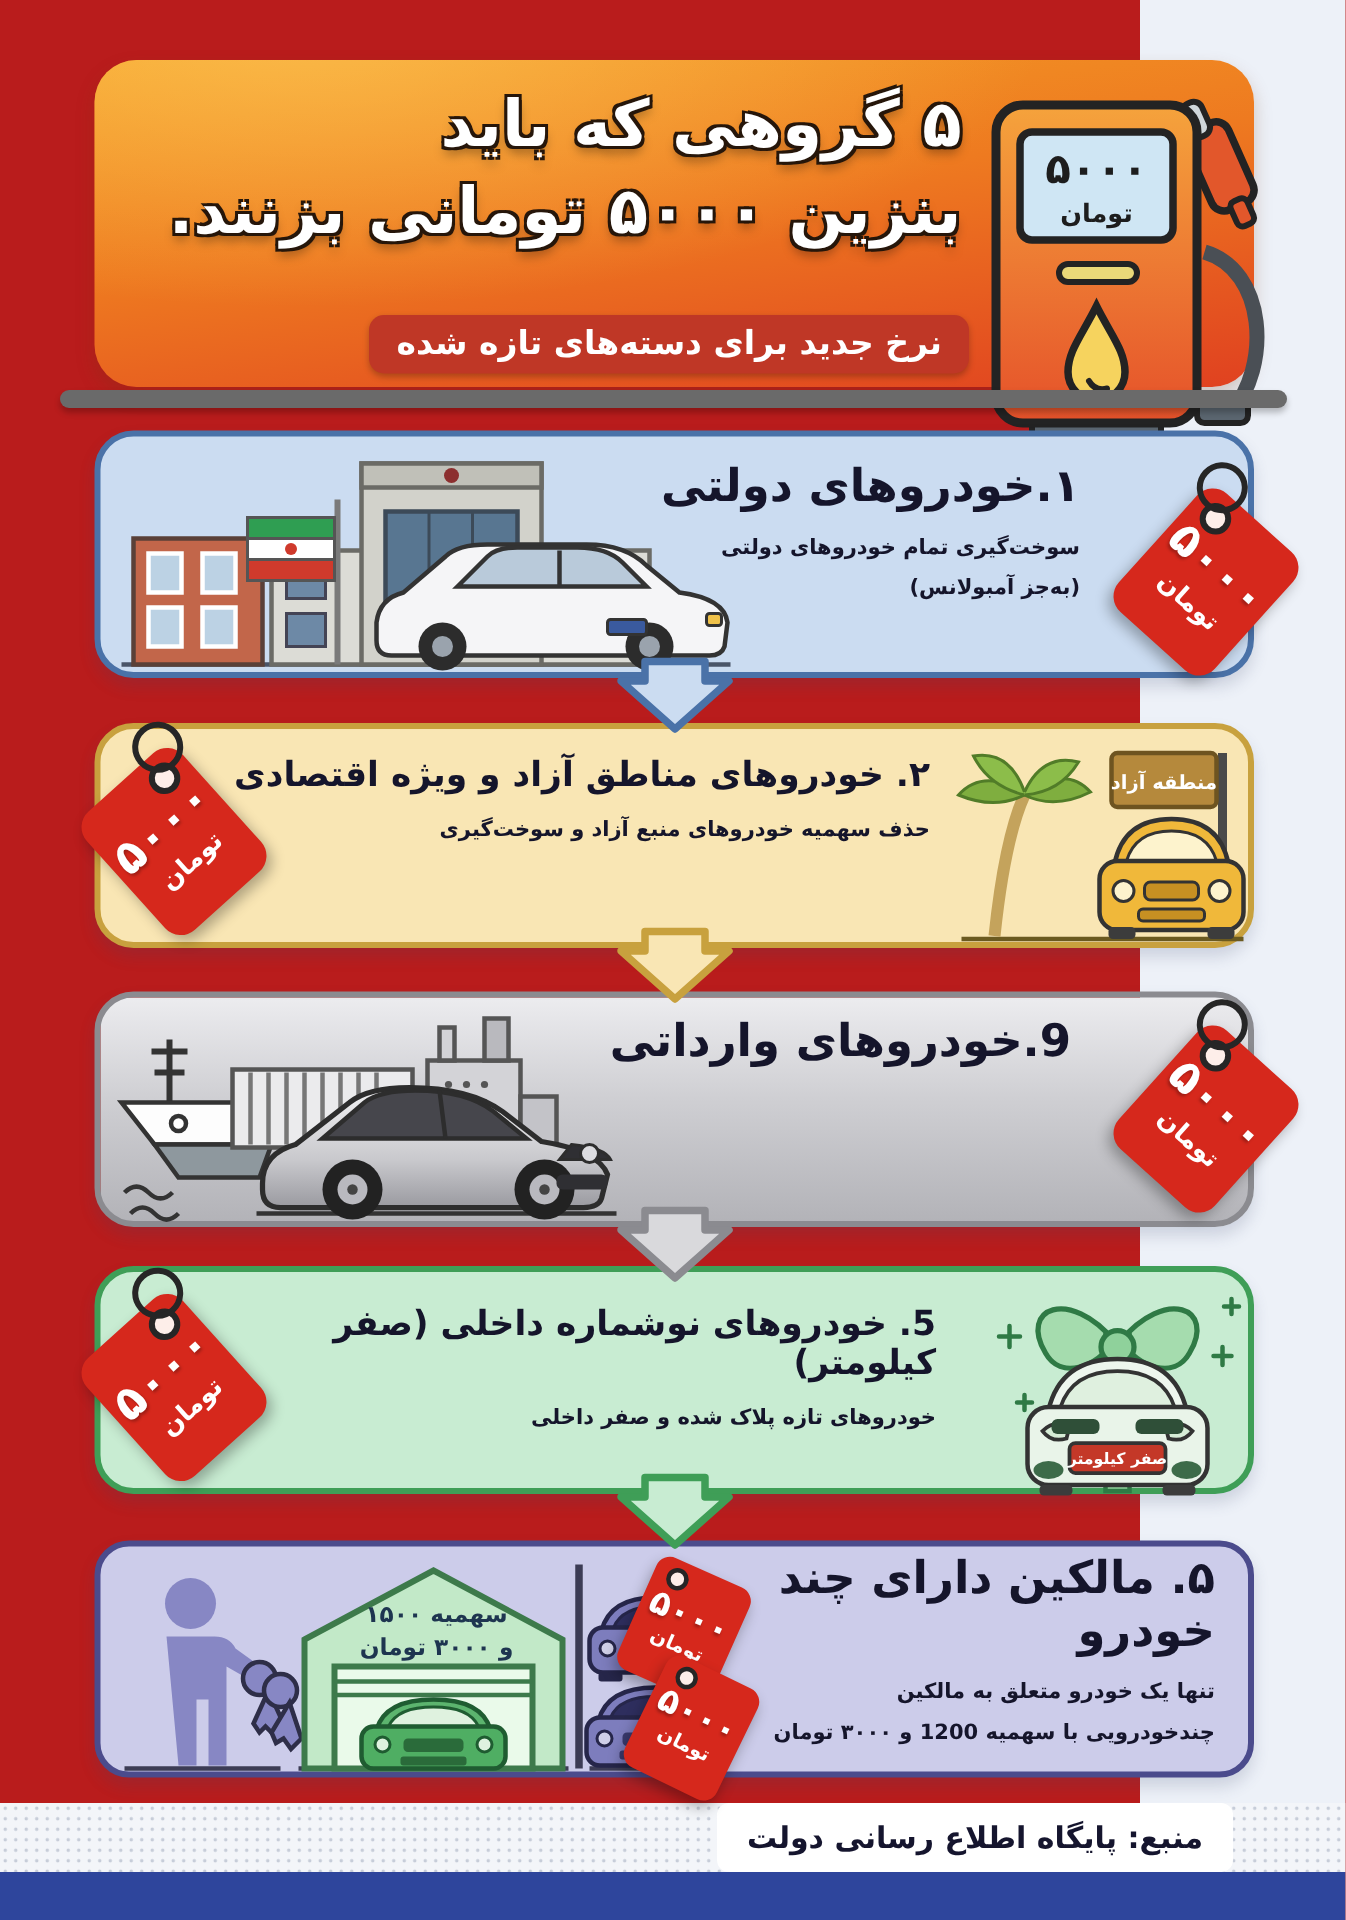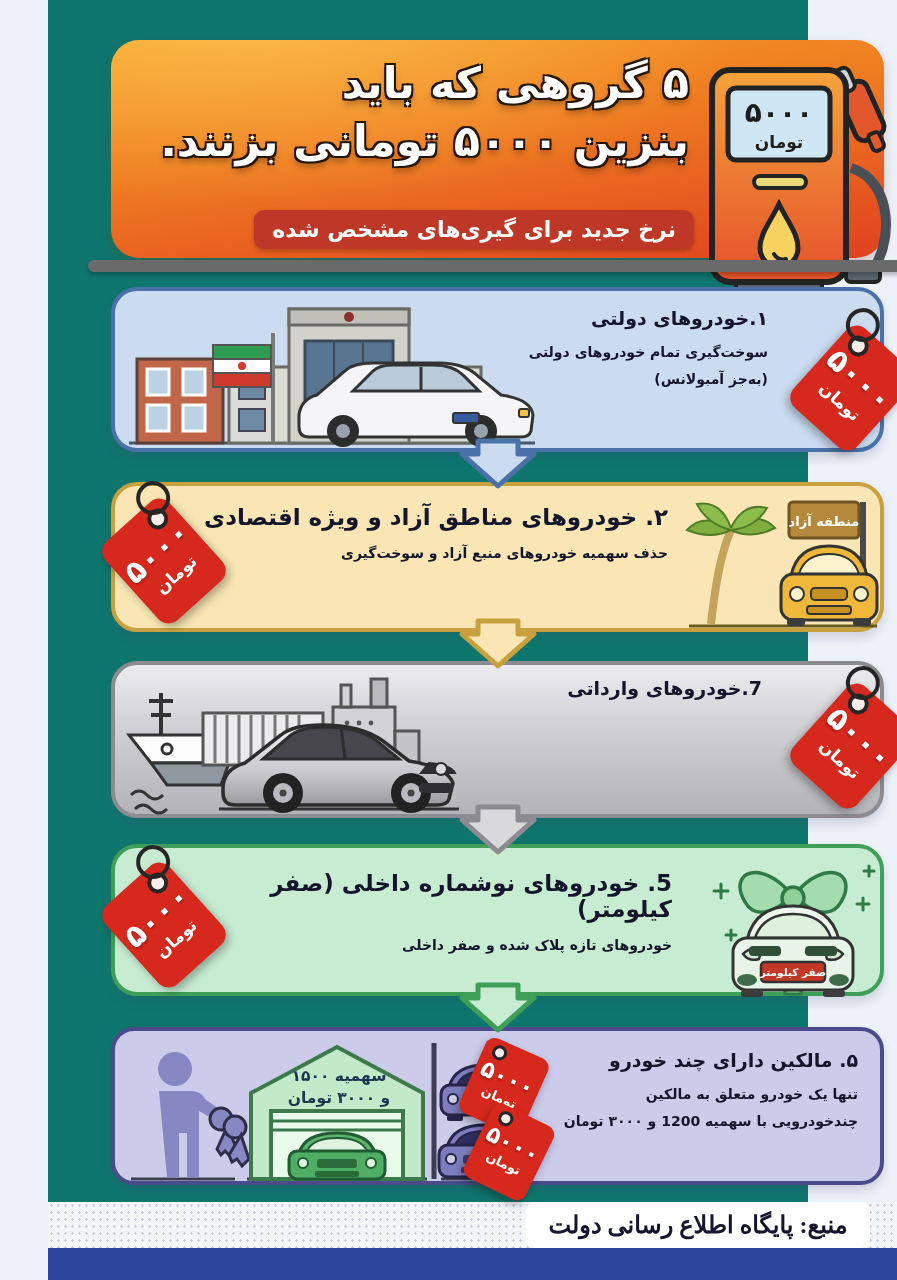--- a/index.html
+++ b/index.html
@@ -1,18 +1,18 @@
 <!DOCTYPE html>
 <html lang="fa"><head>
 <meta charset="utf-8">
 <style>
   html,body{margin:0;padding:0;}
   body{width:897px;height:1280px;overflow:hidden;background:#edf1f8;
        font-family:"DejaVu Sans",sans-serif;}
-  #stage{position:relative;width:760px;height:1280px;background:#0f766e;margin-left:48px;}
+  #stage{position:relative;width:760px;height:1280px;background:#b91c1c;}
 
   
   .hero{position:absolute;left:63px;top:40px;width:773px;height:218px;border-radius:28px;
         background:linear-gradient(172deg,#f49f26 0%,#ee7a20 45%,#e04120 100%);
         box-shadow:0 6px 12px rgba(120,60,20,.25);}
   .hero::before{content:"";position:absolute;inset:0;border-radius:28px;
         background:radial-gradient(ellipse at 18% -10%,rgba(255,205,95,.6),transparent 55%);}
   .hero-text{position:absolute;right:195px;top:14px;width:560px;text-align:right;direction:rtl;}
   .hero-title{color:#fff;font-weight:bold;font-size:43px;line-height:1.35;white-space:pre-line;
         text-shadow:-2px -2px 0 #26160a,2px -2px 0 #26160a,-2px 2px 0 #26160a,2px 2px 0 #26160a,0 5px 7px rgba(0,0,0,.35);}
@@ -22,21 +22,21 @@
   .rule{position:absolute;left:40px;top:260px;width:818px;height:12px;border-radius:6px;
         background:#6a6a6a;box-shadow:0 3px 4px rgba(0,0,0,.25);}
   .pump{position:absolute;left:585px;top:8px;width:212px;height:266px;overflow:visible;}
 
   
   .card{position:absolute;left:63px;width:773px;border-radius:26px;
         background:var(--fill);border:4px solid var(--border);box-sizing:border-box;
         box-shadow:0 6px 10px rgba(60,70,110,.18);}
   .card.metal{background:linear-gradient(180deg,#ececef 0%,#cfcfd3 45%,#b3b3b8 100%);}
   .card-text{position:absolute;direction:rtl;text-align:right;color:#15152b;}
-  .card-title{font-weight:bold;font-size:19px;margin-bottom:10px;}
+  .card-title{font-weight:bold;font-size:30px;margin-bottom:10px;}
   .card-title.small{font-size:23px;}
   .card-body{font-weight:bold;font-size:14px;line-height:1.9;white-space:pre-line;}
   .arrow{position:absolute;left:50%;transform:translateX(-50%);bottom:-42px;width:92px;height:52px;z-index:6;}
   .illus{position:absolute;overflow:visible;}
 
   
   .tag{position:absolute;width:86px;height:106px;background:#d6281c;border-radius:14px;
        display:flex;flex-direction:column;align-items:center;justify-content:center;gap:0;
        box-shadow:0 5px 9px rgba(0,0,0,.3);z-index:8;}
   .tag::before{content:"";position:absolute;top:7px;width:13px;height:13px;border-radius:50%;
@@ -54,36 +54,36 @@
   .tag.small{width:68px;height:82px;border-radius:10px;}
   .tag.small .tag-amount{font-size:23px;}
   .tag.small .tag-unit{font-size:13px;margin-top:2px;}
   .tag.small::before{width:9px;height:9px;border-width:3px;top:5px;}
 
   
   .dots{position:absolute;left:0;top:1202px;width:897px;height:46px;background-color:#f3f5f9;
         background-image:radial-gradient(#c7cdd9 1.2px,transparent 1.3px);background-size:7px 7px;}
   .source-chip{position:absolute;left:478px;top:1202px;width:344px;height:46px;background:#fff;
         border-radius:8px;display:flex;align-items:center;justify-content:center;direction:rtl;
-        font-weight:bold;font-size:24px;color:#15152e;font-family:Liberation Serif, serif;}
+        font-weight:bold;font-size:20px;color:#15152e;}
   .navbar{position:absolute;left:0;top:1248px;width:897px;height:32px;background:#2e459c;}
 
   svg text{font-family:"DejaVu Sans",sans-serif;}
 </style>
 </head>
 <body>
 
 <div id="stage">
 
   <div class="hero">
     <div class="hero-text">
       <div class="hero-title">۵ گروهی که باید
 بنزین ۵۰۰۰ تومانی بزنند.</div>
     </div>
-    <div class="hero-chip">نرخ جدید برای گیری‌های مشخص شده</div>
+    <div class="hero-chip">نرخ جدید برای دسته‌های تازه شده</div>
 
     <svg class="pump" viewBox="0 0 212 266">
       <path d="M155,120 C196,132 200,196 172,228" fill="none" stroke="#4a4f55" stroke-width="10"></path>
       <rect x="150" y="218" width="34" height="16" rx="5" fill="#5b6670" stroke="#232323" stroke-width="4"></rect>
       <g transform="rotate(-24 165 62)">
         <rect x="150" y="34" width="30" height="58" rx="9" fill="#e2572b" stroke="#232323" stroke-width="5"></rect>
         <rect x="156" y="16" width="14" height="24" rx="6" fill="#cfd6da" stroke="#232323" stroke-width="4"></rect>
         <rect x="160" y="88" width="12" height="18" rx="4" fill="#e2572b" stroke="#232323" stroke-width="4"></rect>
       </g>
       <rect x="40" y="230" width="86" height="16" rx="4" fill="#5b6670" stroke="#232323" stroke-width="4"></rect>
@@ -259,21 +259,21 @@
           <circle cx="160" cy="122" r="3.5" fill="#444"></circle>
         <circle cx="288" cy="122" r="20" fill="#222"></circle>
           <circle cx="288" cy="122" r="10" fill="#b9b9bf"></circle>
           <circle cx="288" cy="122" r="3.5" fill="#444"></circle>
         <path d="M306,92 q22,2 26,10 l-34,0 Z" fill="#2f2f33" stroke="#2d2d2d" stroke-width="2"></path>
         <circle cx="318" cy="98" r="6" fill="#dcdce0" stroke="#2d2d2d" stroke-width="2"></circle>
         <rect x="296" y="112" width="34" height="10" rx="4" fill="#2f2f33"></rect>
       </g>
     </svg>
     <div class="card-text" style="right:118px;top:12px;width:420px;">
-      <div class="card-title">7.خودروهای وارداتی</div>
+      <div class="card-title">9.خودروهای وارداتی</div>
     </div>
     <div class="tag lean-r" style="left:694px;top:28px;">
       <span class="string"></span>
       <span class="tag-amount">۵۰۰۰</span>
       <span class="tag-unit">تومان</span>
     </div>
     <svg class="arrow" viewBox="0 0 92 52">
       <path d="M26,3 V16 H10 L46,48 L82,16 H66 V3 Z" style="fill:var(--fill);stroke:var(--border);" stroke-width="5" stroke-linejoin="round"></path>
     </svg>
   </div>
@@ -383,21 +383,21 @@
       </g>
     </svg>
     <div class="tag small lean-r" style="left:355px;top:14px;transform:rotate(24deg);">
       <span class="tag-amount">۵۰۰۰</span>
       <span class="tag-unit">تومان</span>
     </div>
     <div class="tag small lean-r" style="left:360px;top:80px;transform:rotate(26deg);">
       <span class="tag-amount">۵۰۰۰</span>
       <span class="tag-unit">تومان</span>
     </div>
-    <div class="card-text" style="right:22px;top:18px;width:330px;">
+    <div class="card-text" style="right:22px;top:4px;width:330px;">
       <div class="card-title">۵. مالکین دارای چند خودرو</div>
       <div class="card-body">تنها یک خودرو متعلق به مالکین
 چندخودرویی با سهمیه 1200 و ۳۰۰۰ تومان</div>
     </div>
   </div>
 
   <div class="dots"></div>
   <div class="source-chip">منبع: پایگاه اطلاع رسانی دولت</div>
   <div class="navbar"></div>
 

